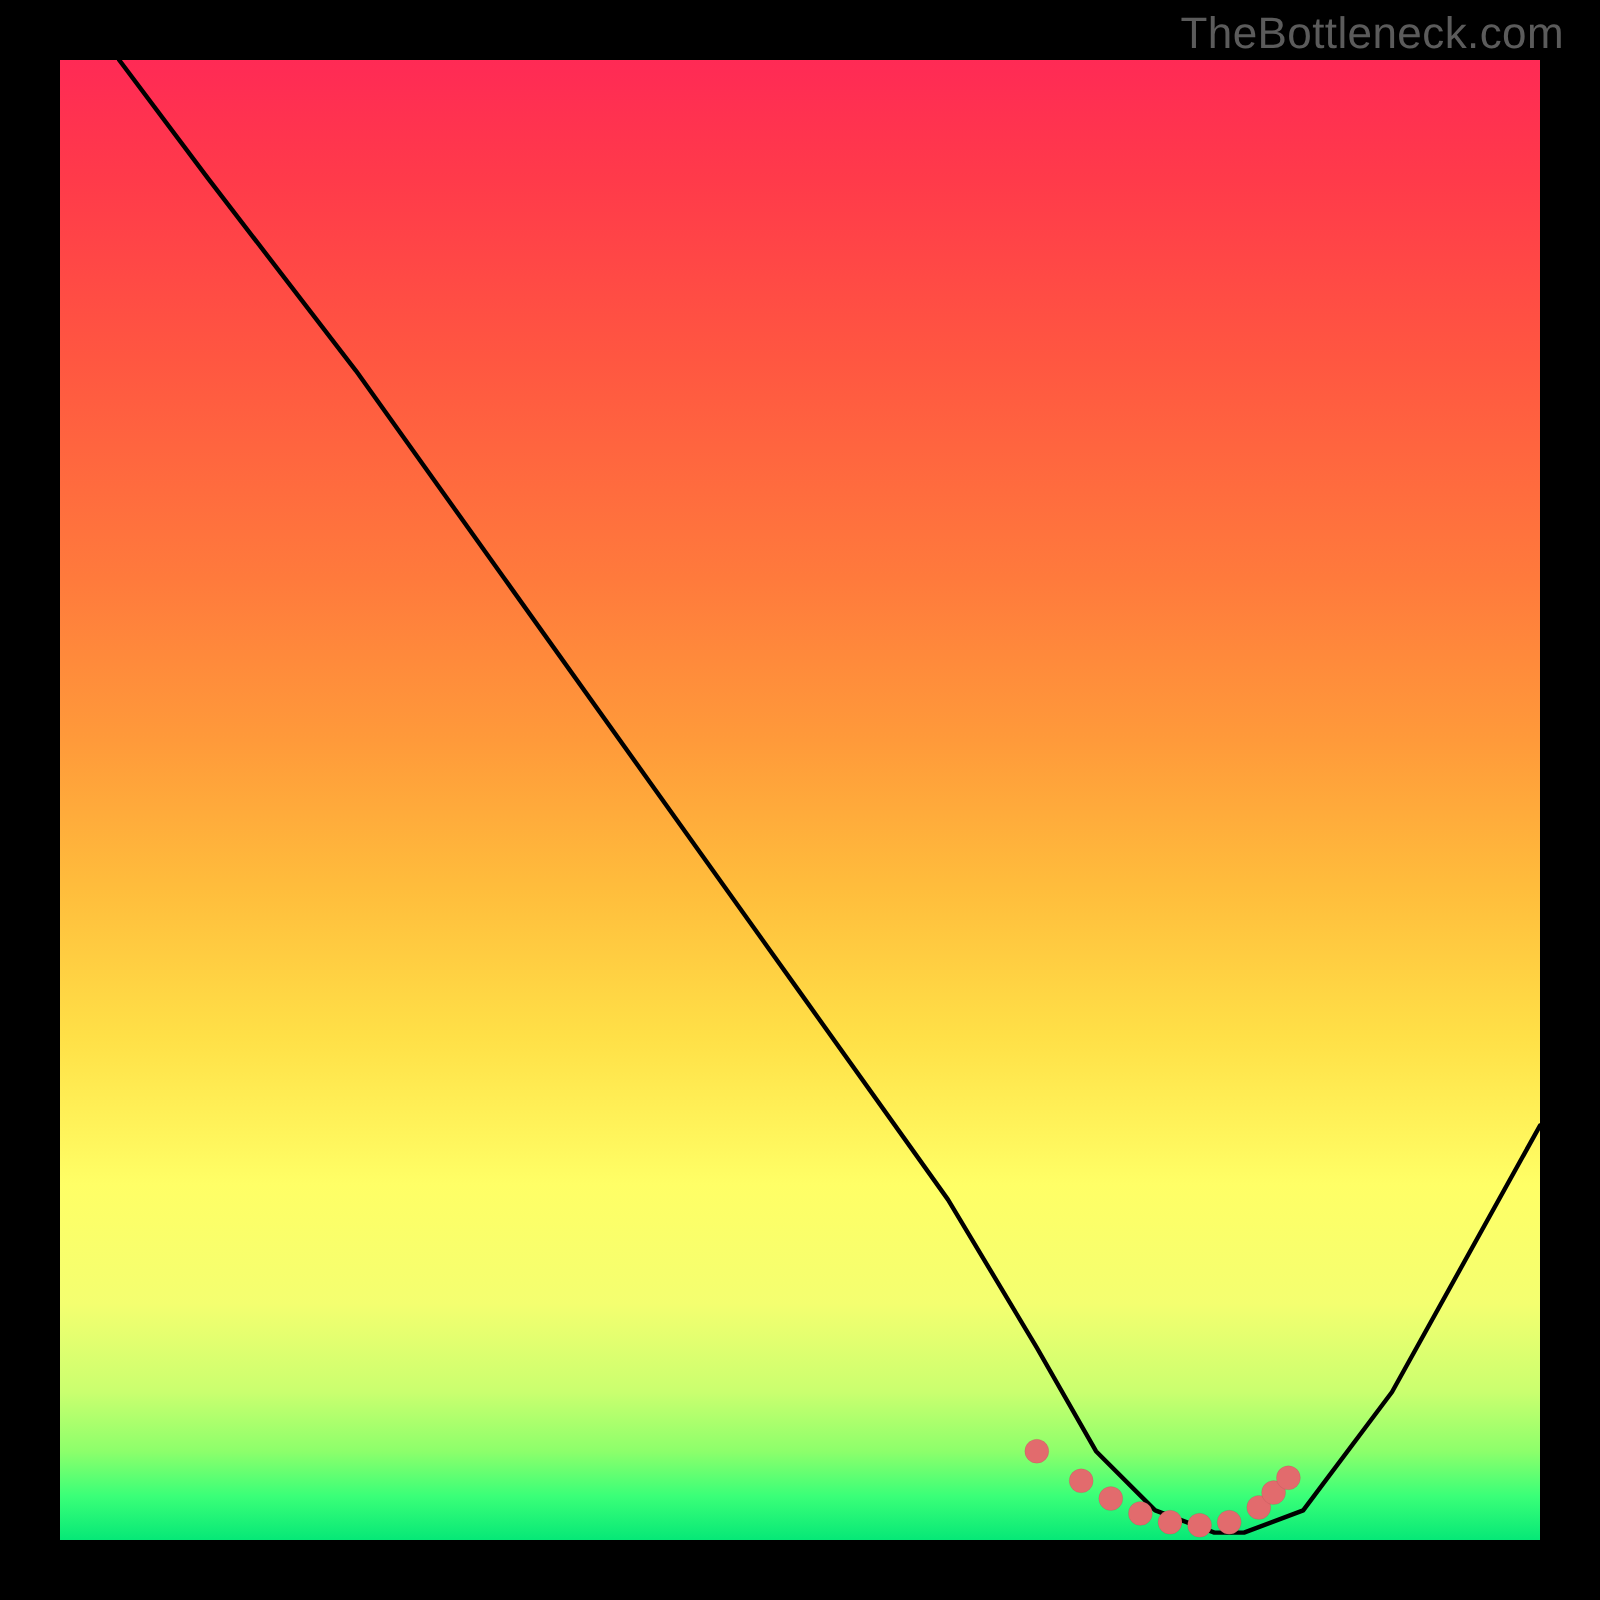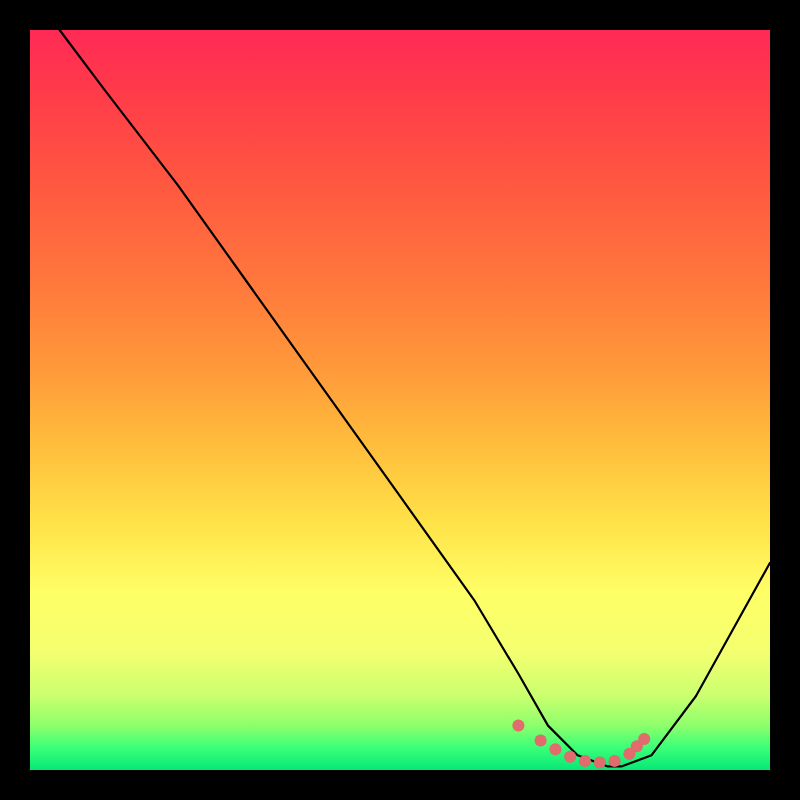--- a/index.html
+++ b/index.html
@@ -68,20 +68,21 @@
   .dot {
     fill: #e26b6d;
     stroke: rgba(0,0,0,0.1);
     stroke-width: 0.3;
   }
 </style>
 </head>
 <body>
 
 <div class="outer">
+  <div class="watermark">TheBottleneck.com</div>
 
   <div class="plot-area">
     <svg class="curve" viewBox="0 0 740 740">
       <path class="curve-path" d="M29.6 0.0 L74.0 59.2 L148.0 155.4 L222.0 259.0 L296.0 362.6 L370.0 466.2 L444.0 569.8 L488.4 643.8 L518.0 695.6 L547.6 725.2 L577.2 736.3 L592.0 736.3 L621.6 725.2 L666.0 666.0 L740.0 532.8"></path>
       <g>
           <circle class="dot" cx="488.4" cy="695.6" r="6"></circle>
           <circle class="dot" cx="510.6" cy="710.4" r="6"></circle>
           <circle class="dot" cx="525.4" cy="719.3" r="6"></circle>
           <circle class="dot" cx="540.2" cy="726.7" r="6"></circle>
           <circle class="dot" cx="555.0" cy="731.1" r="6"></circle>

